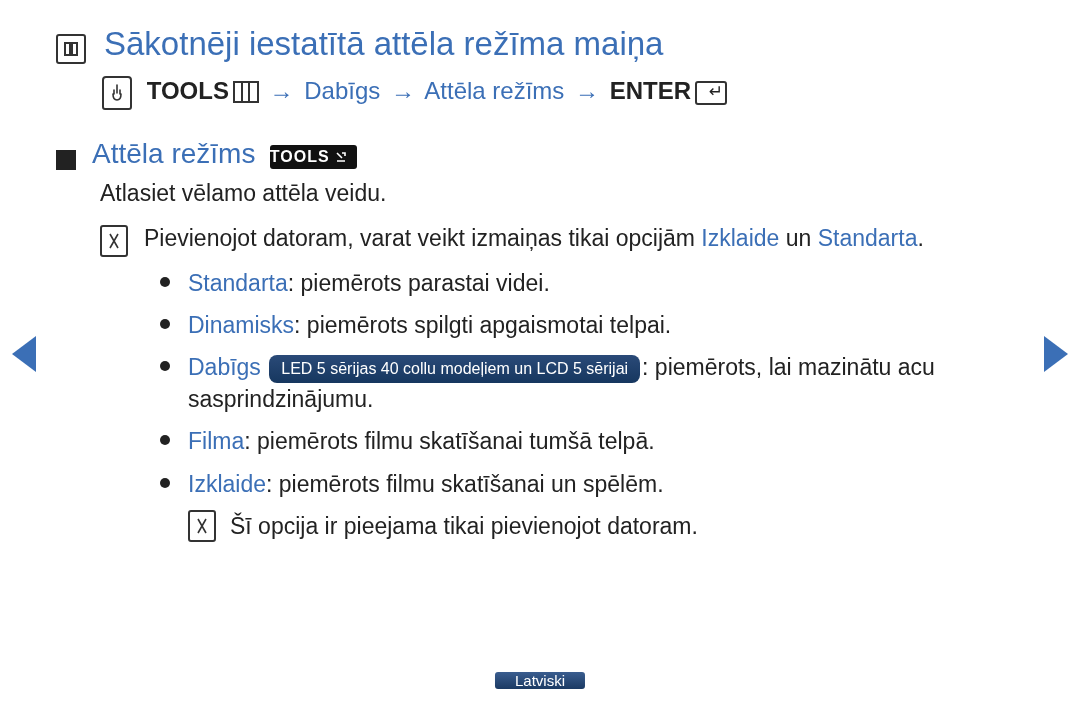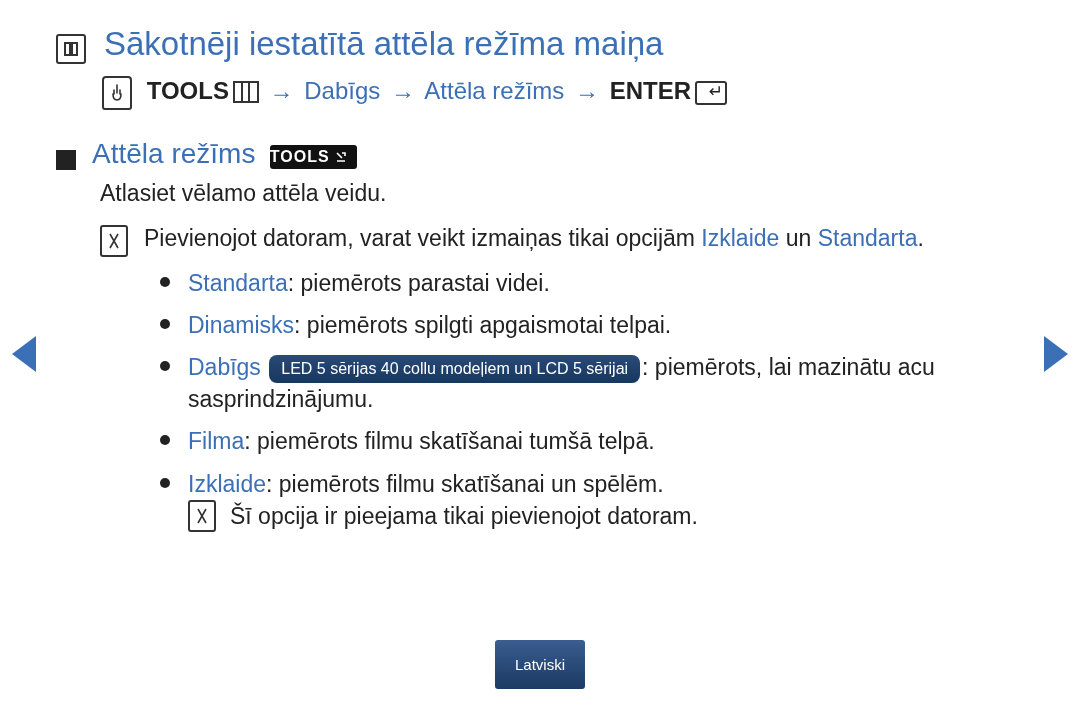--- a/index.html
+++ b/index.html
@@ -27,26 +27,26 @@
   .note-row{display:flex;align-items:flex-start;margin-left:44px;margin-top:18px}
   .note-icon{width:24px;height:28px;border:2px solid #333;border-radius:3px;display:flex;align-items:center;justify-content:center;flex:0 0 auto;margin-right:16px;position:relative}
   .note-icon svg{display:block}
   .note-text{flex:1}
   .blue{color:#3b6fb6}
   ul.modes{list-style:none;padding:0;margin:10px 0 0 104px}
   ul.modes li{position:relative;padding-left:28px;margin:10px 0;line-height:1.4}
   ul.modes li::before{content:"";position:absolute;left:0;top:10px;width:10px;height:10px;background:#222;border-radius:50%}
   .mode-name{color:#3b6fb6}
   .model-badge{display:inline-block;background:linear-gradient(#2a4a78,#16375f);color:#fff;font-size:16px;padding:3px 12px;border-radius:8px;vertical-align:middle;margin:0 2px}
-  .sub-note{display:flex;align-items:flex-end;}
+  .sub-note{display:flex;align-items:flex-end;margin-top:10px}
   .sub-note .note-icon{margin-right:14px}
   .nav-left,.nav-right{position:absolute;top:336px;width:0;height:0;border-top:18px solid transparent;border-bottom:18px solid transparent}
   .nav-left{left:12px;border-right:24px solid #3b6fb6}
   .nav-right{right:12px;border-left:24px solid #3b6fb6}
-  .lang-badge{position:absolute;bottom:16px;left:50%;transform:translateX(-50%);background:linear-gradient(#3a5d8f,#1b3a63);color:#fff;font-size:15px;padding:16px 20px;border-radius:3px}
+  .lang-badge{position:absolute;bottom:16px;left:50%;transform:translateX(-50%);background:linear-gradient(#3a5d8f,#1b3a63);color:#fff;font-size:15px;padding:0 20px;border-radius:3px}
 </style>
 </head>
 <body>
 
 <div class="page">
 
   <div class="row">
     <span class="icon-box">
       <svg class="book-icon" width="16" height="16" viewBox="0 0 16 16">
           <path d="M2 2h5v12H2zM9 2h5v12H9z" fill="none" stroke="#333" stroke-width="2"></path>

